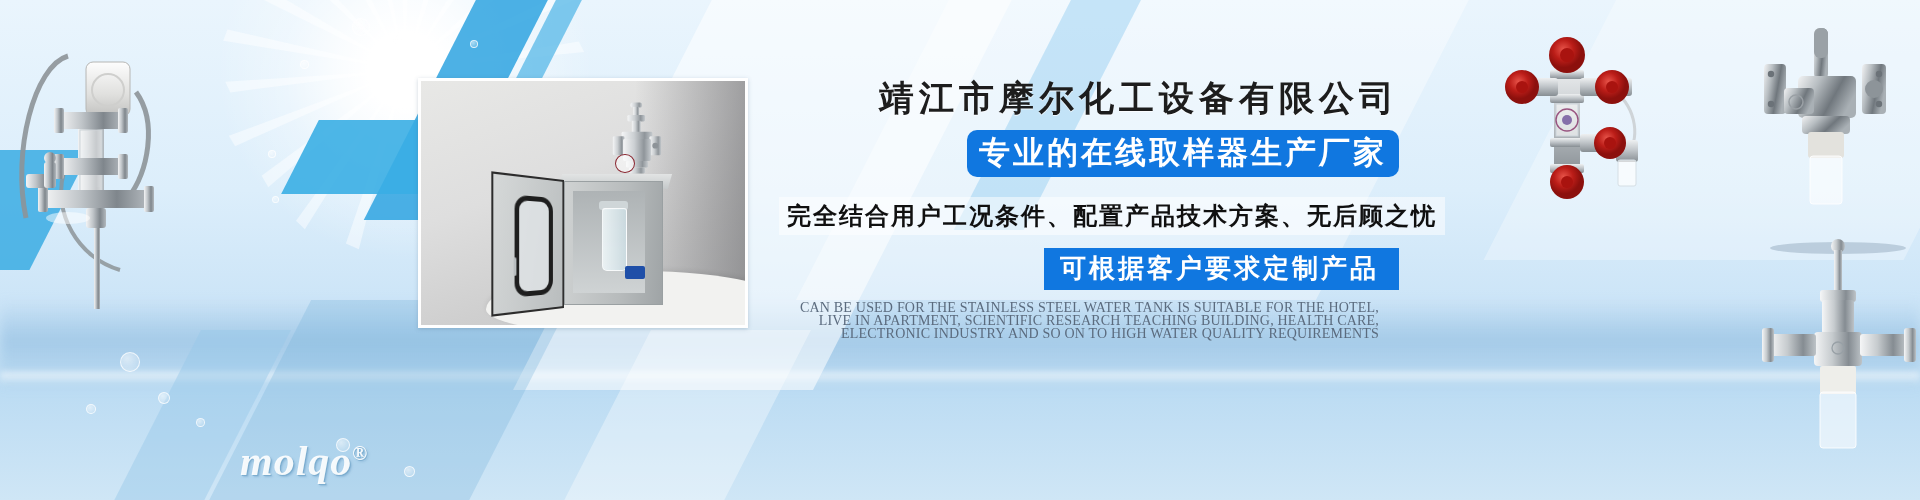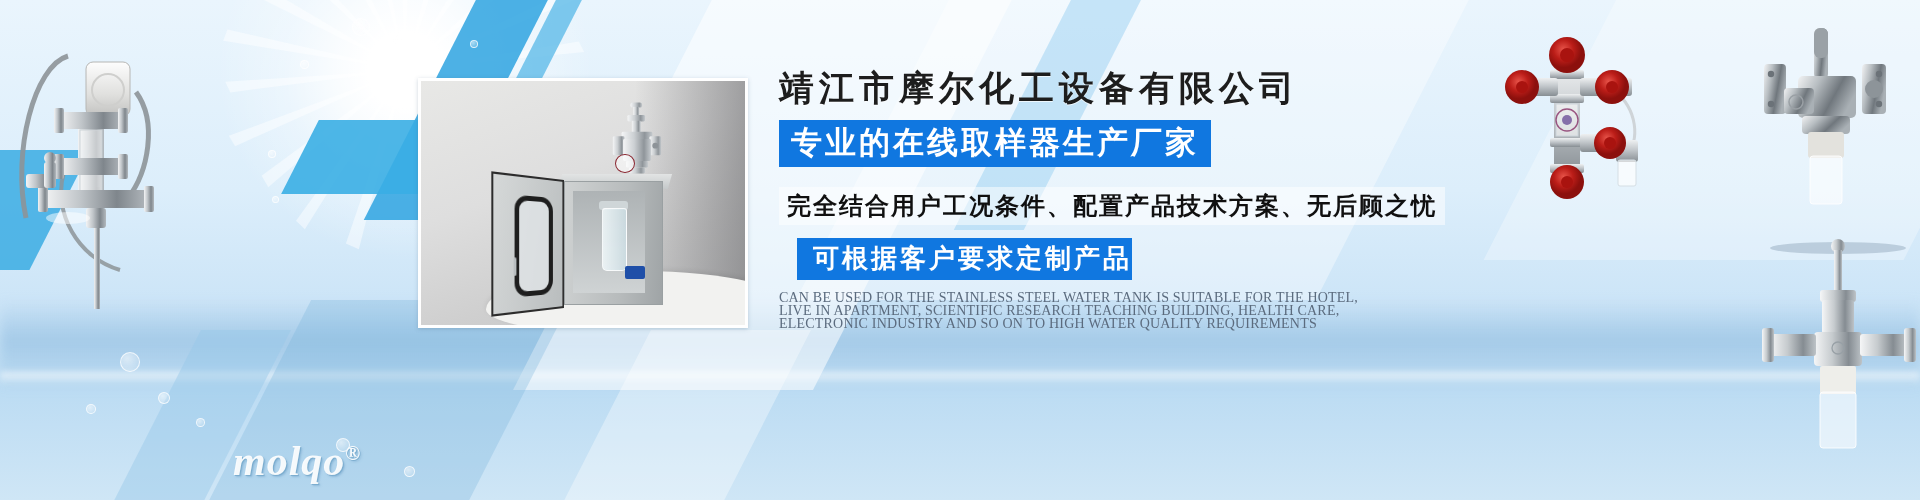--- a/index.html
+++ b/index.html
@@ -97,53 +97,53 @@
     background:#cfd6d8;border-radius:3px;}
   .blue-cap{position:absolute;left:63%;top:76%;width:6%;height:5%;background:#1f4fa8;border-radius:2px;}
   .valve{position:absolute;left:55%;top:8%;width:23%;height:33%;}
   .red-handle{position:absolute;left:42%;top:56%;width:22%;height:9%;background:#d6241f;
     border-radius:6px;transform:rotate(-20deg);box-shadow:inset 0 -2px 3px rgba(0,0,0,.3);}
   .logo-seal{position:absolute;left:60%;top:30%;width:5.5%;height:7%;border-radius:50%;
     border:1px solid #8a2630;background:rgba(255,255,255,.55);}
   .key{position:absolute;left:27%;top:60%;width:4%;height:14%;background:#b9bec0;border-radius:2px;}
 
   
-  #copy{position:absolute;left:779px;top:70px;width:620px;}
+  #copy{position:absolute;left:779px;top:80px;width:620px;text-align:right;}
   .t-company{
     font-family:"Liberation Serif","DejaVu Serif",serif;
     font-size:35px;font-weight:700;color:#1d1d1d;letter-spacing:5px;
     line-height:1.1;white-space:nowrap;
     text-shadow:0 1px 0 rgba(255,255,255,.7);
   }
   .hl-main{
     display:inline-block;margin-top:11px;background:#1077e0;color:#fff;
     font-size:31px;font-weight:700;letter-spacing:3px;line-height:1;
-    padding:7px 12px 9px 12px;white-space:nowrap;
+    padding:7px 12px 9px 12px;white-space:nowrap;border-radius:10px;
   }
   .t-desc{
     display:inline-block;margin-top:20px;
     background:rgba(255,255,255,.52);
     color:#101010;font-size:24px;font-weight:700;letter-spacing:2px;line-height:1.2;
     padding:5px 8px;white-space:nowrap;
   }
   .hl-sub{
     display:inline-block;margin-top:13px;margin-left:18px;background:#1077e0;color:#fff;
     font-size:26px;font-weight:700;letter-spacing:3px;line-height:1;
-    padding:7px 0 9px 16px;white-space:nowrap;
+    padding:7px 20px 9px 16px;white-space:nowrap;
   }
   .t-en{
     margin-top:11px;width:600px;
     font-family:"Liberation Serif","DejaVu Serif",serif;
     font-size:14px;line-height:13px;color:#5b6b7e;letter-spacing:.2px;
     text-transform:uppercase;
   }
 
   
   #watermark{
-    position:absolute;left:233px;top:437px;
+    position:absolute;left:240px;top:437px;
     font-family:"Liberation Serif","DejaVu Serif",serif;
     font-size:42px;font-weight:700;font-style:italic;letter-spacing:1px;
     color:rgba(255,255,255,.92);
     text-shadow:1px 1px 0 rgba(120,170,205,.85),2px 2px 2px rgba(110,160,200,.5);
   }
   #watermark sup{font-size:20px;font-style:normal;vertical-align:super;}
 
   
   .equip{position:absolute;pointer-events:none;}
 </style>

